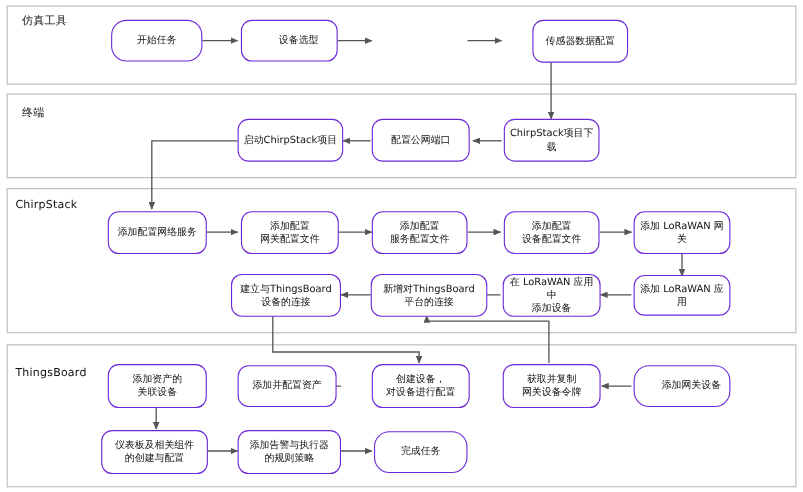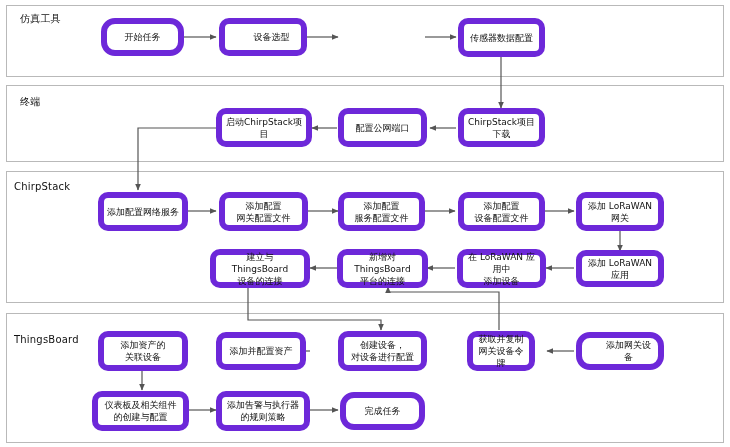--- a/index.html
+++ b/index.html
@@ -21,21 +21,21 @@
     position:absolute;
     font-size:10px;
     color:#111;
     white-space:nowrap;
     letter-spacing:0.2px;
   }
 
   .node{
     position:absolute;
     box-sizing:border-box;
-    border:6px solid #6d28d9;
+    border:1px solid #6d28d9;
     background:#ffffff;
     border-radius:7px;
     display:flex;
     align-items:center;
     justify-content:center;
     text-align:center;
     font-size:9px;
     line-height:12px;
     color:#111;
     padding:2px 3px;
@@ -102,44 +102,44 @@
 
       <path d="M142,371 L142,390"></path>
 
       <path d="M189,410 L216,410"></path>
       <path d="M310,410 L338,410"></path>
     </g>
   </svg>
 
   <div class="node pill" style="left:101px;top:18px;width:83px;height:38px;">开始任务</div>
   <div class="node soft" style="left:219px;top:18px;width:88px;height:38px;padding-left:20px;">设备选型</div>
-  <div class="node soft" style="left:458px;top:18px;width:87px;height:39px;">传感器数据配置</div>
+  <div class="node soft" style="left:484px;top:18px;width:87px;height:39px;">传感器数据配置</div>
 
   <div class="node soft" style="left:458px;top:108px;width:87px;height:39px;">ChirpStack项目下载</div>
   <div class="node soft" style="left:338px;top:108px;width:89px;height:39px;">配置公网端口</div>
   <div class="node soft" style="left:216px;top:108px;width:96px;height:39px;">启动ChirpStack项目</div>
 
   <div class="node soft" style="left:98px;top:192px;width:90px;height:39px;">添加配置网络服务</div>
   <div class="node soft" style="left:219px;top:192px;width:89px;height:39px;">添加配置
 网关配置文件</div>
   <div class="node soft" style="left:338px;top:192px;width:87px;height:39px;">添加配置
 服务配置文件</div>
   <div class="node soft" style="left:458px;top:192px;width:87px;height:39px;">添加配置
 设备配置文件</div>
   <div class="node soft" style="left:576px;top:192px;width:88px;height:39px;">添加 LoRaWAN 网关</div>
   <div class="node soft" style="left:576px;top:250px;width:88px;height:37px;">添加 LoRaWAN 应用</div>
   <div class="node soft" style="left:457px;top:249px;width:89px;height:39px;">在 LoRaWAN 应用中
 添加设备</div>
-  <div class="node soft" style="left:337px;top:249px;width:91px;height:39px;">新增对ThingsBoard
+  <div class="node soft" style="left:337px;top:249px;width:106px;height:39px;">新增对ThingsBoard
 平台的连接</div>
   <div class="node soft" style="left:210px;top:249px;width:100px;height:39px;">建立与ThingsBoard
 设备的连接</div>
 
   <div class="node pill" style="left:576px;top:332px;width:88px;height:38px;padding-left:20px;">添加网关设备</div>
-  <div class="node soft" style="left:467px;top:331px;width:68px;height:40px;">获取并复制
+  <div class="node soft" style="left:457px;top:331px;width:89px;height:40px;">获取并复制
 网关设备令牌</div>
   <div class="node soft" style="left:338px;top:331px;width:89px;height:40px;">创建设备，
 对设备进行配置</div>
   <div class="node soft" style="left:216px;top:332px;width:90px;height:38px;">添加并配置资产</div>
   <div class="node soft" style="left:98px;top:331px;width:90px;height:40px;">添加资产的
 关联设备</div>
   <div class="node soft" style="left:92px;top:391px;width:97px;height:40px;">仪表板及相关组件
 的创建与配置</div>
   <div class="node soft" style="left:216px;top:391px;width:94px;height:40px;">添加告警与执行器
 的规则策略</div>

